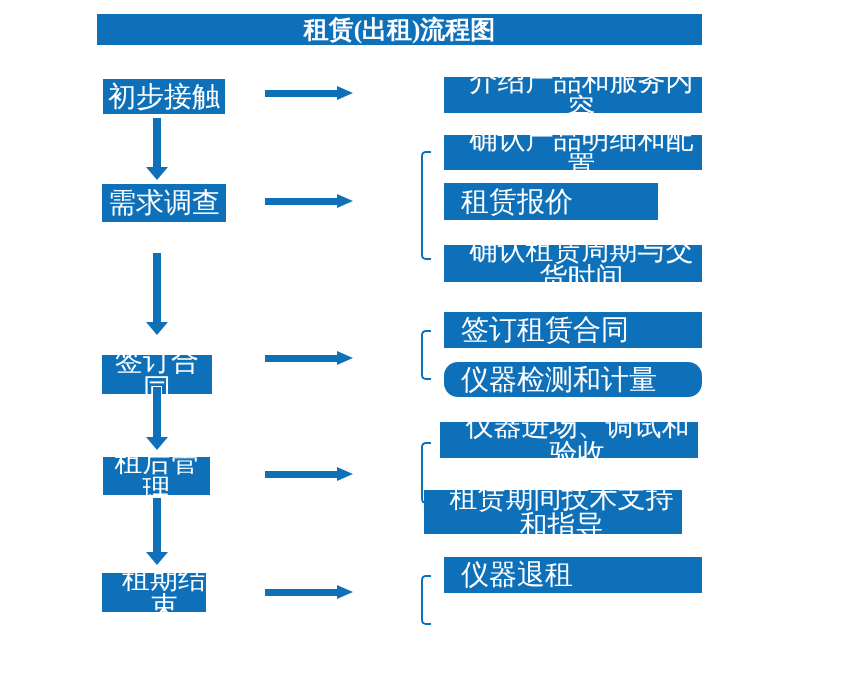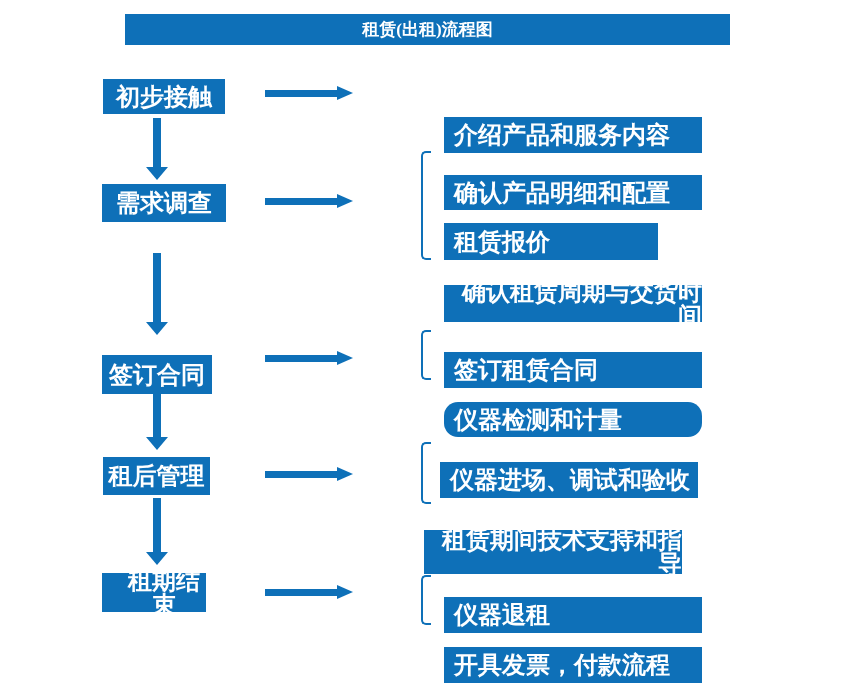--- a/index.html
+++ b/index.html
@@ -4,30 +4,30 @@
 <style>
   :root { --primary:#0e70b8; --box-text:#ffffff; --bg:#ffffff; }
   * { box-sizing:border-box; margin:0; padding:0; }
   body { background:#fff; font-family:"Liberation Serif","DejaVu Serif",serif; }
   .canvas {
     position:relative; width:844px; height:688px;
     background:var(--bg); overflow:hidden;
   }
   .box {
     position:absolute; background:var(--primary); color:var(--box-text);
-    font-weight:bold; font-size:24px; display:flex; align-items:center;
+    font-weight:normal; font-size:28px; display:flex; align-items:center;
     line-height:1;
   }
   .title-bar {
     position:absolute; left:97px; top:14px; width:605px; height:31px;
     background:var(--primary); color:var(--box-text); font-weight:bold;
-    font-size:17px; display:flex; align-items:center; justify-content:center;margin-left:28px;
+    font-size:25px; display:flex; align-items:center; justify-content:center;
   }
   .step { justify-content:center; text-align:center; }
-  .detail { padding-left:10px; justify-content:flex-start; text-align:right;margin-top:40px; }
+  .detail { padding-left:17px; justify-content:flex-start; text-align:center; }
   
   .harrow { position:absolute; width:72px; height:7px; background:var(--primary); }
   .harrow::after {
     content:''; position:absolute; left:72px; top:-4px;
     width:0; height:0;
     border-left:16px solid var(--primary);
     border-top:7.5px solid transparent;
     border-bottom:7.5px solid transparent;
   }
   
@@ -81,15 +81,14 @@
   <div class="bracket" style="top:442px;height:62px;"></div>
   <div class="box detail" style="left:440px;top:422px;width:258px;height:36px;">仪器进场、调试和验收</div>
   <div class="box detail" style="left:424px;top:490px;width:258px;height:44px;">租赁期间技术支持和指导</div>
 
   <div class="varrow" style="left:153px;top:498px;height:54px;"></div>
 
   <div class="box step" style="left:102px;top:573px;width:104px;height:39px;padding-left:20px;">租期结束</div>
   <div class="harrow" style="left:265px;top:589px;"></div>
   <div class="bracket" style="top:575px;height:50px;"></div>
   <div class="box detail" style="left:444px;top:557px;width:258px;height:36px;">仪器退租</div>
-  <div class="box detail" style="left:444px;top:607px;width:258px;height:36px;">开具发票，付款流程</div>
 
 </div>
 
 </body></html>

